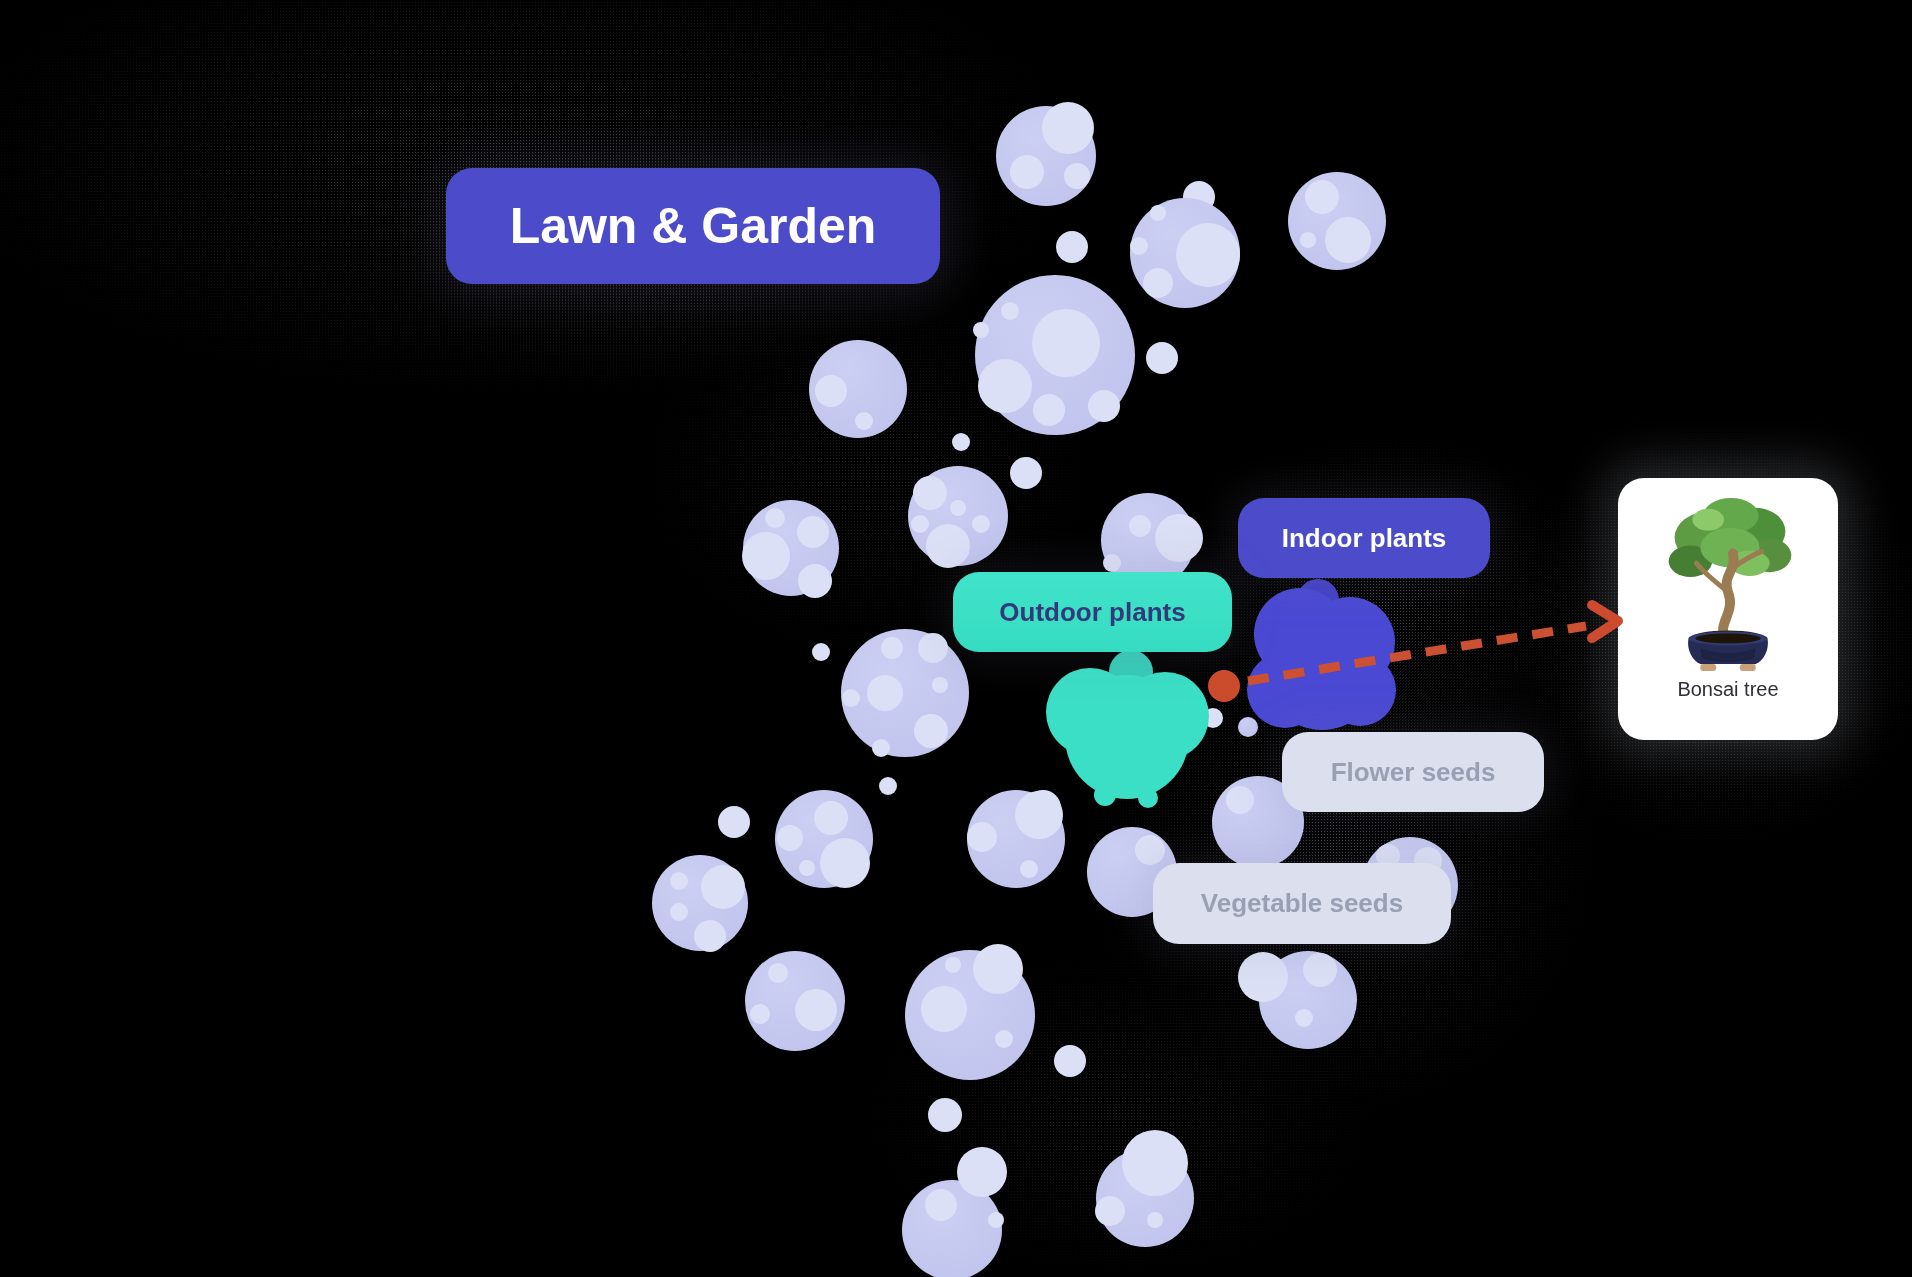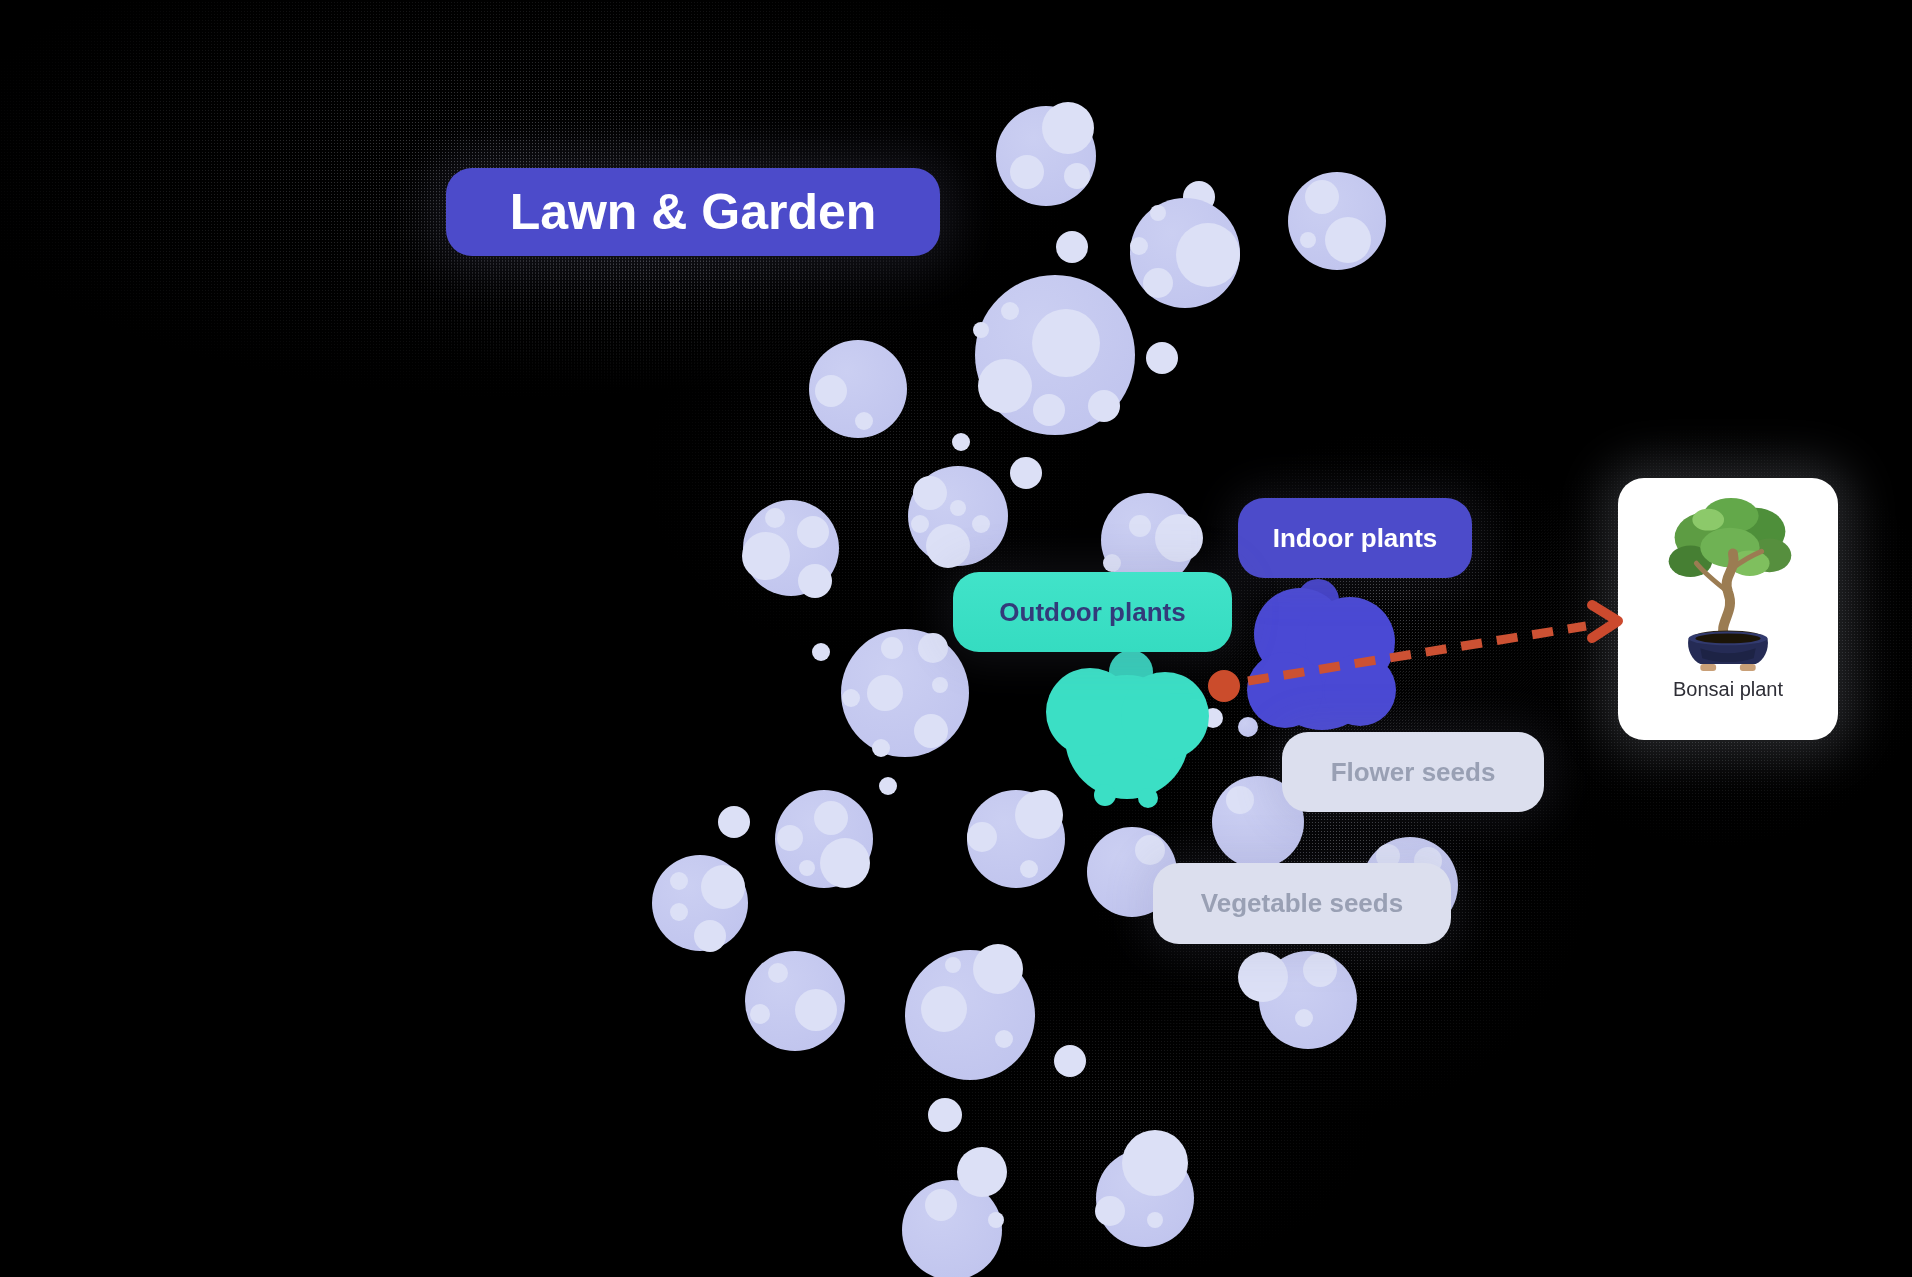--- a/index.html
+++ b/index.html
@@ -38,32 +38,32 @@
   .search-input {
     flex:1; border:none; outline:none; background:transparent;
     font-family:inherit; font-size:36px; color:var(--search-text,#3f4046);
   }
   .search-btn {
     width:96px; height:88px; border:none; background:none; cursor:pointer;
     display:flex; align-items:center; justify-content:center; padding:0;
   }
 
   .category-btn {
-    position:absolute; left:446px; top:168px; width:494px; height:88px;
+    position:absolute; left:446px; top:168px; width:494px; height:116px;
     background:var(--indigo,#4c4bca); color:#fff; border:none; border-radius:26px;
     font-family:inherit; font-size:50px; font-weight:bold; z-index:5; cursor:pointer;
     box-shadow: 0 0 46px 16px rgba(120,122,160,0.15);
   }
 
   .tag {
     position:absolute; z-index:5; display:flex; align-items:center; justify-content:center;
     font-weight:bold; font-size:26px; border-radius:26px; cursor:pointer;
     box-shadow: 0 0 40px 12px rgba(120,122,160,0.12);
   }
-  .tag-indoor    { left:1238px; top:498px; width:234px; height:80px; background:var(--indigo,#4c4bca); color:#fff; }
+  .tag-indoor    { left:1238px; top:498px; width:252px; height:80px; background:var(--indigo,#4c4bca); color:#fff; }
   .tag-outdoor   { left:953px;  top:572px; width:279px; height:80px; background:linear-gradient(180deg,#41e3c9,var(--teal,#35dcc1)); color:var(--outdoor-text,#333a7a); }
   .tag-flower    { left:1282px; top:732px; width:262px; height:80px; background:var(--muted,#dcdfee); color:var(--muted-text,#99a0b4); }
   .tag-vegetable { left:1153px; top:863px; width:298px; height:81px; background:var(--muted,#dcdfee); color:var(--muted-text,#99a0b4); }
 
   .card {
     position:absolute; left:1618px; top:478px; width:220px; height:262px;
     background:var(--card-bg,#fff); border-radius:26px; z-index:5; cursor:pointer;
     display:flex; flex-direction:column; align-items:center;
     box-shadow: 0 0 46px 16px rgba(205,208,228,0.18);
   }
@@ -246,16 +246,16 @@
       <path d="M93,80 C104,72 114,66 124,62" fill="none" stroke="#9b7c52" stroke-width="5" stroke-linecap="round"></path>
       <path d="M86,152 C80,132 98,124 90,103 C84,86 99,82 95,64" fill="none" stroke="#9b7c52" stroke-width="10" stroke-linecap="round"></path>
       <ellipse cx="90" cy="150" rx="38" ry="8" fill="#2c2416"></ellipse>
       <path d="M50,150 L130,150 C132,162 126,172 118,176 L62,176 C54,172 48,162 50,150 Z" fill="#252b55"></path>
       <ellipse cx="90" cy="150" rx="40" ry="7" fill="#323a6e"></ellipse>
       <ellipse cx="90" cy="150" rx="33" ry="5" fill="#1b1407"></ellipse>
       <path d="M62,160 Q90,170 118,160 L116,170 Q90,178 64,170 Z" fill="#1d2345"></path>
       <rect x="62" y="176" width="16" height="7" rx="3" fill="#c9a078"></rect>
       <rect x="102" y="176" width="16" height="7" rx="3" fill="#c9a078"></rect>
     </svg>
-    <div class="card-caption">Bonsai plant</div>
+    <div class="card-caption">Bonsai tree</div>
   </div>
 
 </div>
 
 </body></html>

